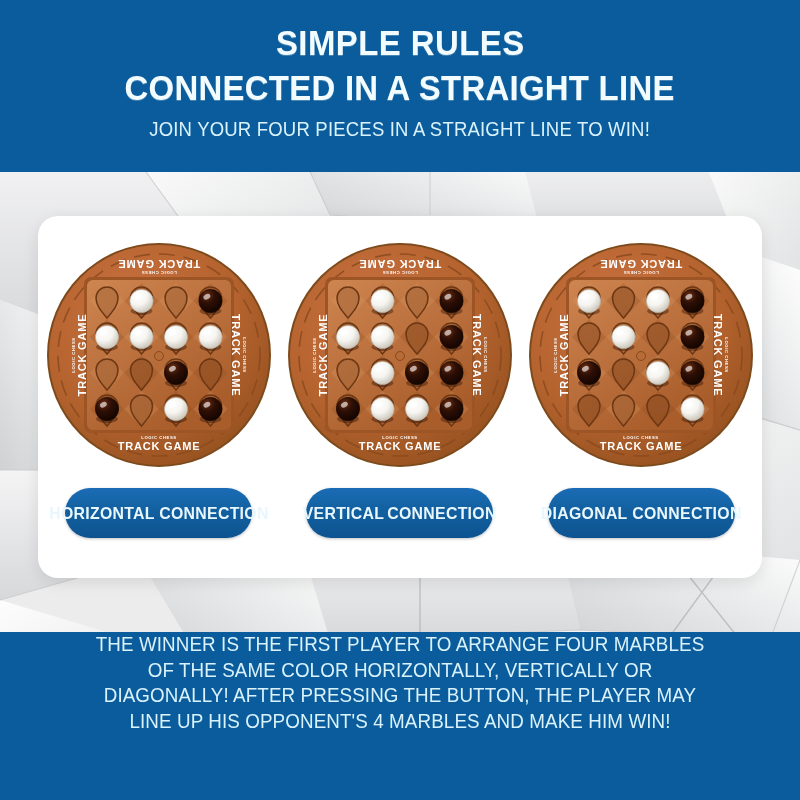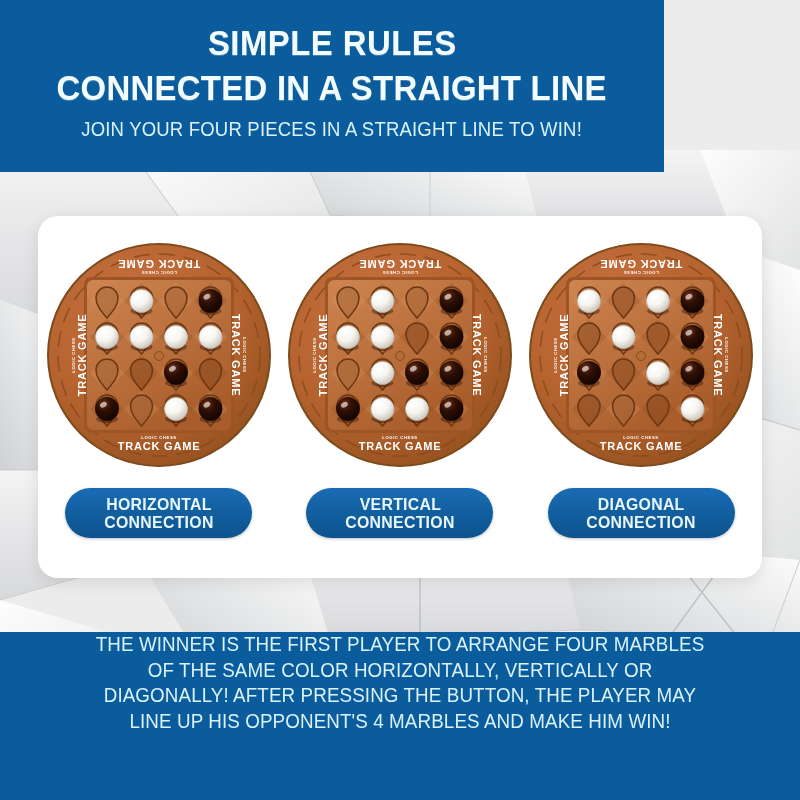--- a/index.html
+++ b/index.html
@@ -13,21 +13,21 @@
 
   
   #bg-geometric {
     position:absolute; left:0; top:0; width:800px; height:800px;
     background:#eceded;
   }
   #bg-geometric svg { display:block; }
 
   
   #header-band {
-    position:absolute; left:0; top:0; width:664px; height:172px;
+    position:absolute; left:0; top:0; width:800px; height:172px;
     background:#0a5c9c; z-index:5;
     display:flex; flex-direction:column; align-items:center;
     justify-content:center; padding-bottom:6px;
   }
   #title-line1 {
     font-size:35px; font-weight:bold; color:#f2fbfd;
     letter-spacing:.5px; line-height:1.05;
     transform:scaleX(.94); transform-origin:center;
     text-shadow:0 1px 0 rgba(255,255,255,.25);
   }
@@ -60,21 +60,21 @@
   }
 
   
   .board-wrap { width:230px; height:230px; position:relative; }
   .board-wrap svg { display:block; }
 
   
   .conn-button {
     width:187px; height:50px; border-radius:25px;
     background:linear-gradient(180deg,#1a6cb5 0%,#125f9f 48%,#0d5390 100%);
-    display:flex; flex-direction:column;
+    display:flex; flex-direction:row;
     align-items:center; justify-content:center;
     color:#e8f7fd; font-weight:bold; font-size:16.5px;
     line-height:1.12; letter-spacing:.3px;
     border:none; cursor:pointer;
     box-shadow:0 1px 3px rgba(0,0,0,.25);
   }
   .conn-button span { display:block; transform:scaleX(.96); }
 
   
   #footer-band {

